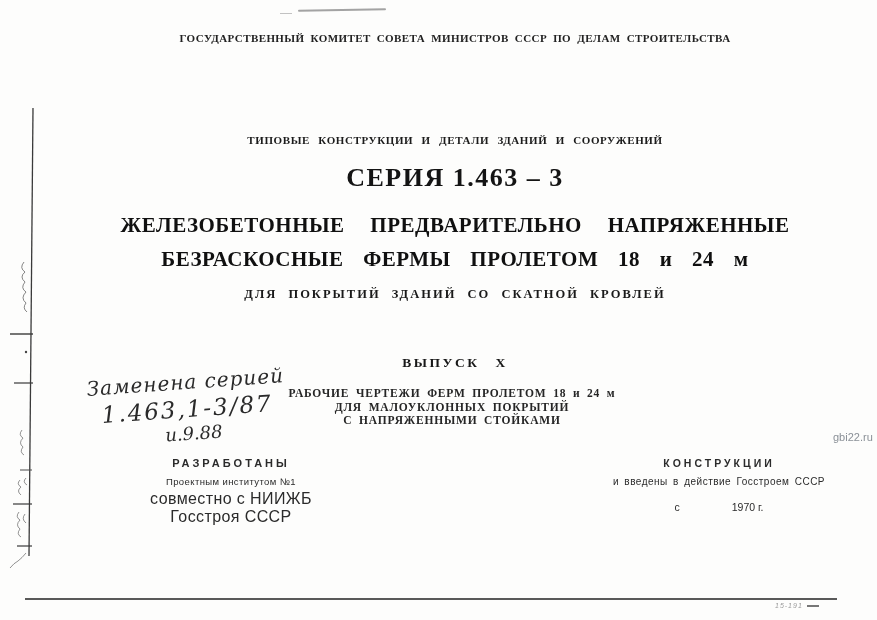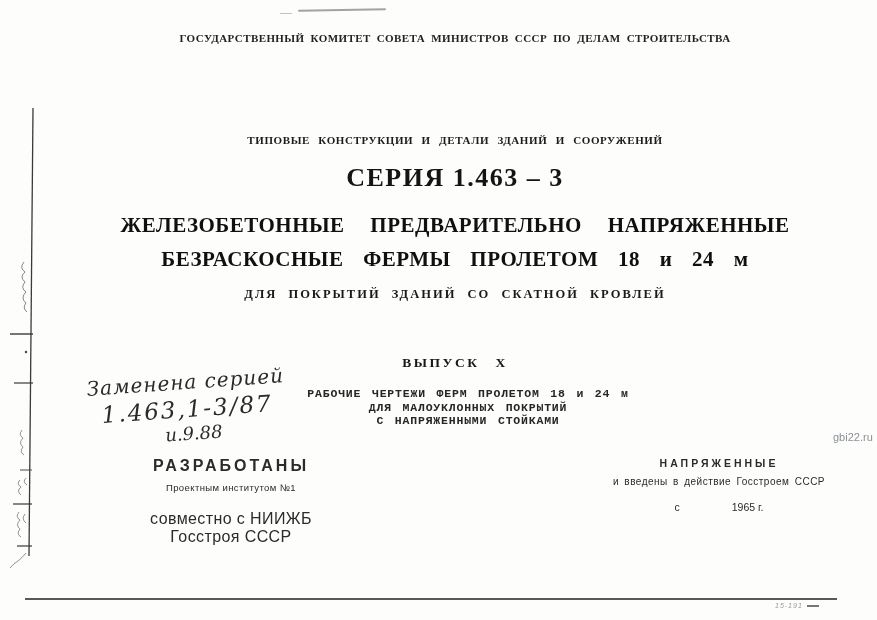--- a/index.html
+++ b/index.html
@@ -14,35 +14,35 @@
   .sans{font-family:"Liberation Sans", sans-serif;}
 
   #gov-header{top:32px;font-size:11px;font-weight:bold;letter-spacing:.4px;word-spacing:3px;color:#222;}
   #category-line{top:134px;font-size:11px;font-weight:bold;letter-spacing:.6px;word-spacing:5px;color:#1c1c1c;}
   #series-number{top:163px;font-size:26px;font-weight:bold;letter-spacing:1.5px;color:#141414;}
   #main-title{top:208px;font-size:21px;font-weight:bold;line-height:34px;color:#101010;}
   #main-title .t1{word-spacing:20px;letter-spacing:.5px;}
   #main-title .t2{word-spacing:14px;letter-spacing:.5px;}
   #doc-subtitle{top:287px;font-size:12.5px;font-weight:bold;letter-spacing:2px;word-spacing:6px;color:#1a1a1a;}
   #issue-heading{top:355px;font-size:13.5px;font-weight:bold;letter-spacing:2.5px;word-spacing:10px;color:#181818;}
-  #issue-desc{top:387px;left:60px;width:816px;text-align:center;font-size:11.5px;font-weight:bold;line-height:13.5px;letter-spacing:.8px;word-spacing:3px;color:#262626;font-family:Liberation Mono, monospace;}
+  #issue-desc{top:387px;left:44px;width:816px;text-align:center;font-size:11.5px;font-weight:bold;line-height:13.5px;letter-spacing:.8px;word-spacing:3px;color:#262626;font-family:Liberation Serif, serif;}
 
   #handwritten-note{
     top:370px;left:72px;width:230px;
     transform:rotate(-4deg);
     font-family:"DejaVu Serif", serif;font-style:italic;
     color:#2a2a2a;text-align:center;
   }
   #handwritten-note .h1{font-size:20px;letter-spacing:1px;}
   #handwritten-note .h2{font-size:23px;letter-spacing:2px;margin-top:2px;}
   #handwritten-note .h3{font-size:18px;margin-top:1px;margin-left:10px;}
 
   #developed-block{top:457px;left:118px;width:226px;text-align:center;color:#2b2b2b;}
-  #developed-block .blk-title{font-size:16px;font-weight:bold;letter-spacing:3px;margin-bottom:7px;}
-  #developed-block .blk-l1{font-size:9.5px;letter-spacing:.4px;margin-bottom:17px;}
+  #developed-block .blk-title{font-size:11px;font-weight:bold;letter-spacing:3px;margin-bottom:7px;}
+  #developed-block .blk-l1{font-size:9.5px;letter-spacing:.4px;margin-bottom:3px;}
   #developed-block .blk-l2{font-size:16px;letter-spacing:.4px;}
 
   #approved-block{top:457px;left:588px;width:262px;text-align:center;color:#2b2b2b;}
   #approved-block .blk-title{font-size:10.5px;font-weight:bold;letter-spacing:3px;margin-bottom:7px;}
   #approved-block .blk-l1{font-size:10px;letter-spacing:.5px;word-spacing:2px;margin-bottom:14px;}
   #approved-block .blk-l2{font-size:10.5px;display:flex;justify-content:center;gap:52px;}
 
   #watermark{top:431px;left:833px;font-size:11px;color:#8a9097;font-family:"Liberation Sans", sans-serif;}
 
   #top-smudge{top:9px;left:298px;width:88px;height:2px;background:#5a5a5a;opacity:.55;transform:rotate(-1deg);border-radius:2px;}
@@ -87,25 +87,25 @@
   <div class="h3">и.9.88</div>
 </div>
 
 <div class="abs sans" id="developed-block">
   <div class="blk-title">РАЗРАБОТАНЫ</div>
   <div class="blk-l1">Проектным институтом №1</div>
   <div class="blk-l2">совместно с НИИЖБ Госстроя СССР</div>
 </div>
 
 <div class="abs sans" id="approved-block">
-  <div class="blk-title">НАПРЯЖЕННЫЕ</div>
+  <div class="blk-title">КОНСТРУКЦИИ</div>
   <div class="blk-l1">и введены в действие Госстроем СССР</div>
   <div class="blk-l2">
     <span>с</span>
-    <span>1965 г.</span>
+    <span>1970 г.</span>
   </div>
 </div>
 
 <div class="abs" id="watermark">gbi22.ru</div>
 
 <svg class="abs" id="margin-frame" width="50" height="470" viewBox="0 0 50 470">
   <line x1="33" y1="8" x2="29" y2="456" stroke="#3a3a3a" stroke-width="1.3"></line>
   <line x1="10" y1="234" x2="33" y2="234" stroke="#3a3a3a" stroke-width="1.4"></line>
   <line x1="14" y1="283" x2="33" y2="283" stroke="#3a3a3a" stroke-width="1.2"></line>
   <line x1="20" y1="370" x2="32" y2="370" stroke="#4a4a4a" stroke-width="1"></line>

